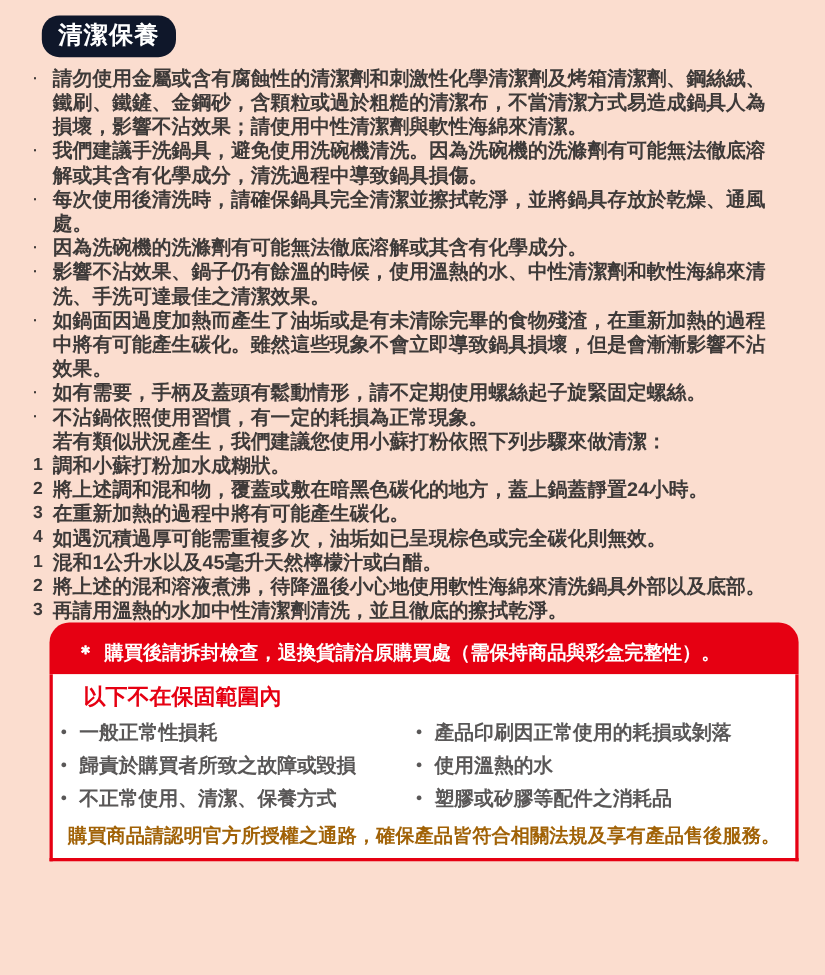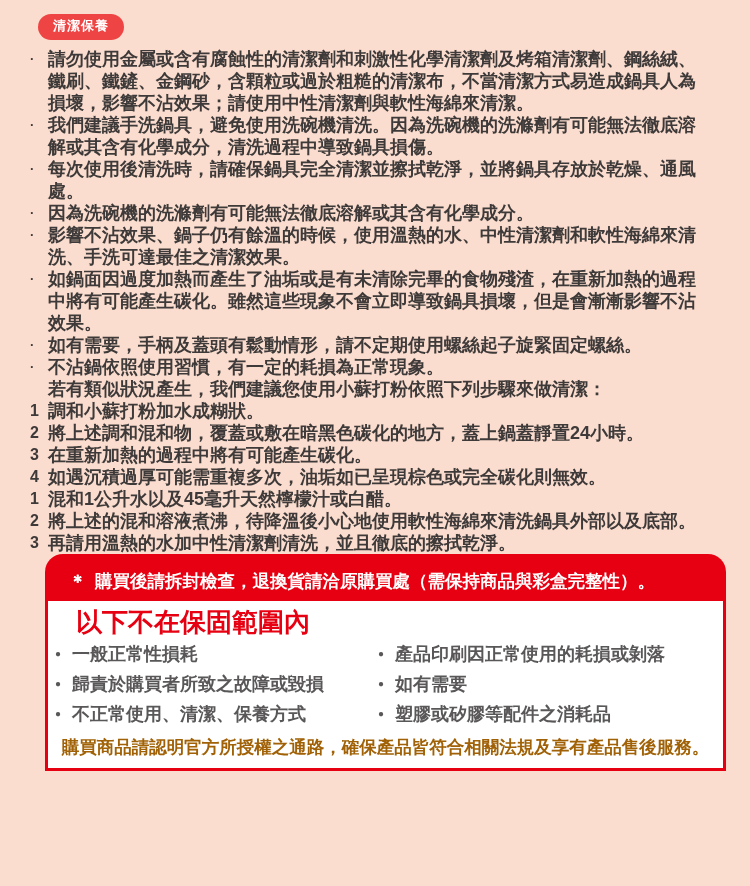--- a/index.html
+++ b/index.html
@@ -9,23 +9,23 @@
     font-family:"Liberation Sans","DejaVu Sans",sans-serif;
     color:#3e3a39;
     overflow:hidden;
   }
   .page{width:750px;height:886px;position:relative;}
 
   
   .badge{
     display:inline-block;
     margin:14px 0 0 38px;
-    background:#ef4444;
+    background:#0f172a;
     color:#ffffff;
-    font-size:13px;
+    font-size:22px;
     font-weight:bold;
     padding:3px 15px 5px 15px;
     border-radius:16px;
     letter-spacing:1px;
     text-align:right;
   }
 
   
   .care{
     margin:8px 38px 0 30px;
@@ -78,21 +78,21 @@
   .whitebox{
     margin:0 24px 0 45px;
     background:#ffffff;
     border:3px solid #e60012;
     border-top:none;
     padding:9px 0 9px 0;
   }
   .whitebox .wb-title{
     margin-left:28px;
     color:#e60012;
-    font-size:26px;
+    font-size:20px;
     font-weight:bold;
     line-height:25px;
   }
   .wb-cols{
     display:flex;
     margin-top:4px;
   }
   .wb-col-left{
     width:330px;
     padding-left:7px;
@@ -226,21 +226,21 @@
           <span>不正常使用、清潔、保養方式</span>
         </div>
       </div>
       <div class="wb-col-right">
         <div class="wb-item">
           <span class="mk">●</span>
           <span>產品印刷因正常使用的耗損或剝落</span>
         </div>
         <div class="wb-item">
           <span class="mk">●</span>
-          <span>如有需要</span>
+          <span>使用溫熱的水</span>
         </div>
         <div class="wb-item">
           <span class="mk">●</span>
           <span>塑膠或矽膠等配件之消耗品</span>
         </div>
       </div>
     </div>
     <div class="wb-footer">購買商品請認明官方所授權之通路，確保產品皆符合相關法規及享有產品售後服務。</div>
   </div>
 

